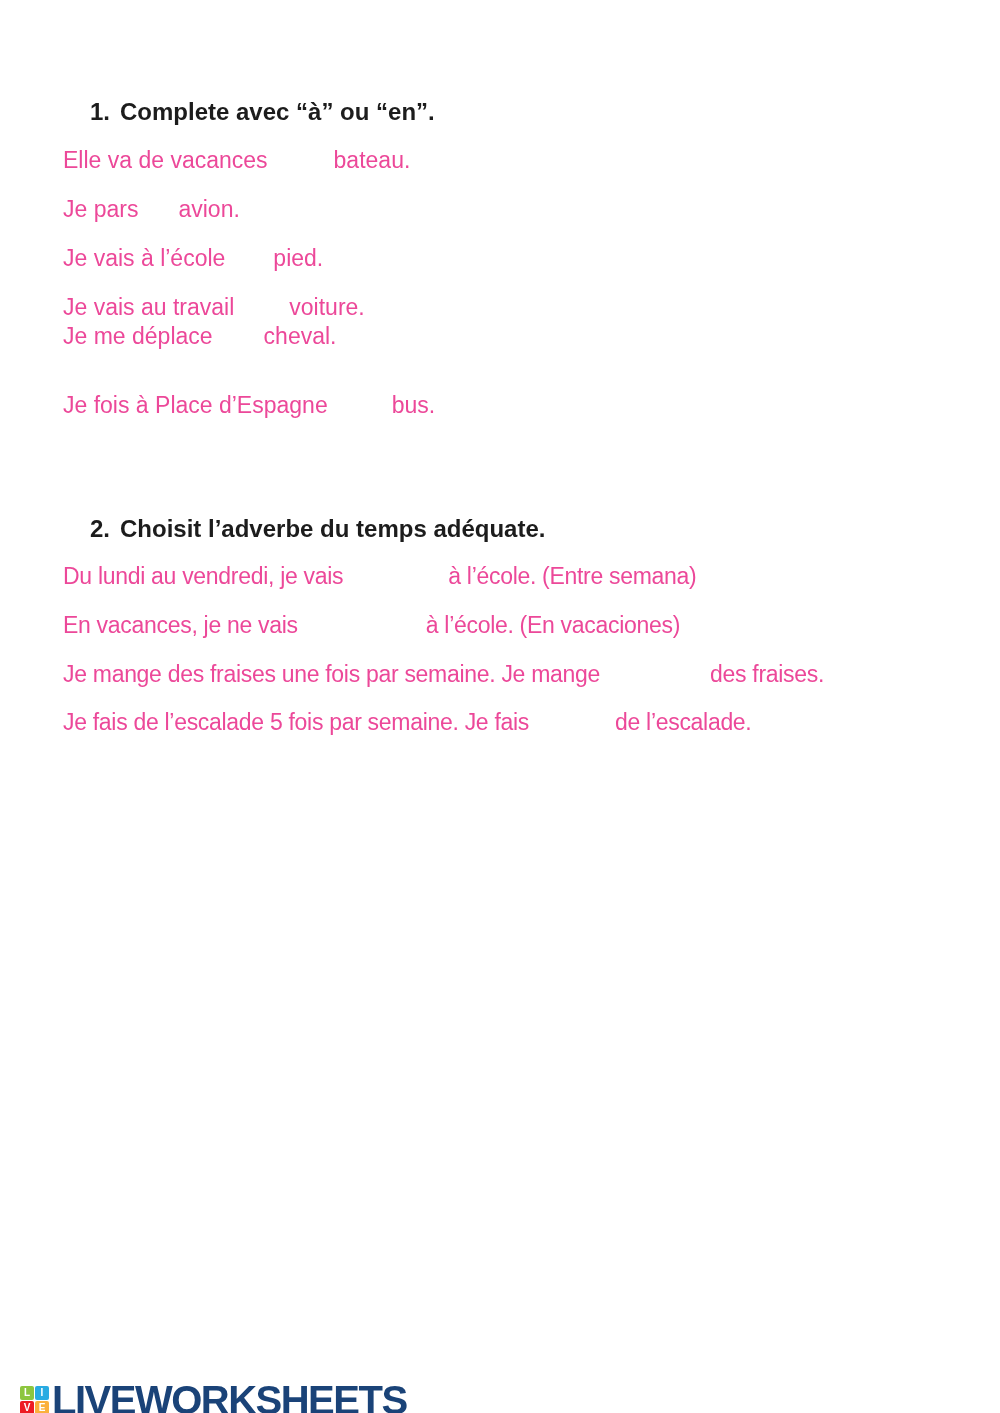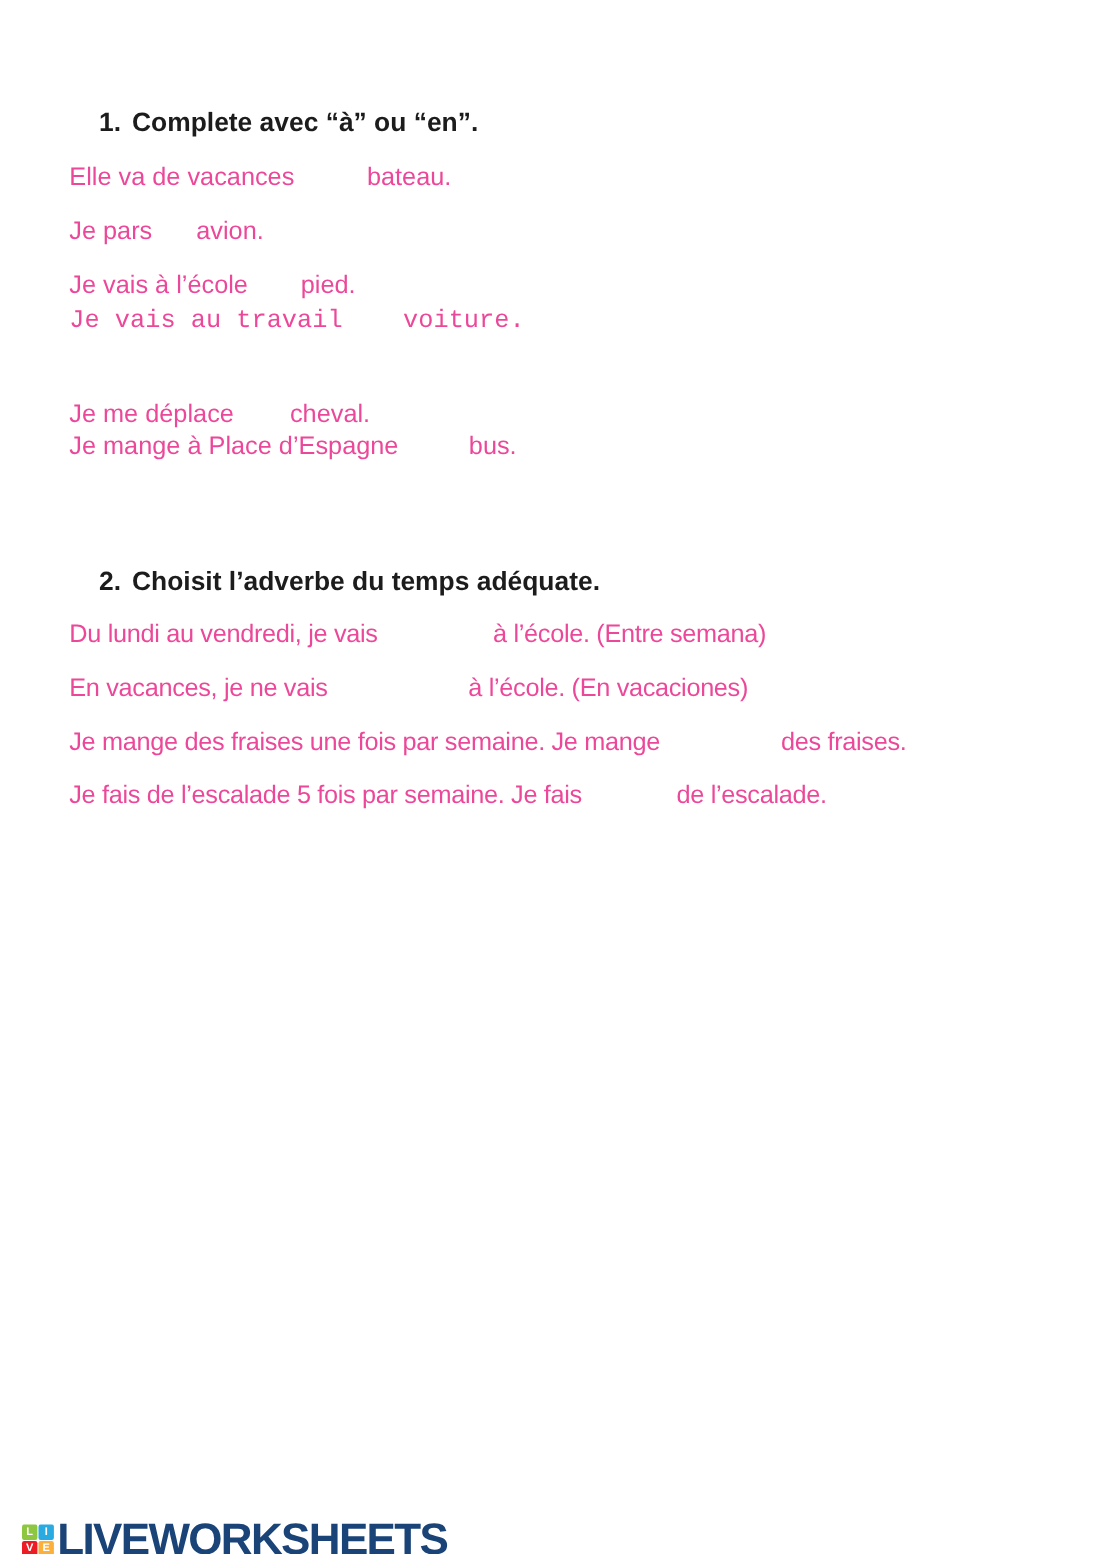--- a/index.html
+++ b/index.html
@@ -78,28 +78,28 @@
 
   <div class="line" style="top:147px;">
     <span>Elle va de vacances</span><span class="gap" style="width:66px;"></span><span>bateau.</span>
   </div>
   <div class="line" style="top:196px;text-align:right;">
     <span>Je pars</span><span class="gap" style="width:40px;"></span><span>avion.</span>
   </div>
   <div class="line" style="top:245px;">
     <span>Je vais à l’école</span><span class="gap" style="width:48px;"></span><span>pied.</span>
   </div>
-  <div class="line" style="top:278px;font-family:Liberation Mono, monospace;">
+  <div class="line" style="top:294px;">
     <span>Je vais au travail</span><span class="gap" style="width:55px;"></span><span>voiture.</span>
   </div>
-  <div class="line" style="top:363px;">
+  <div class="line" style="top:323px;">
     <span>Je me déplace</span><span class="gap" style="width:51px;"></span><span>cheval.</span>
   </div>
   <div class="line" style="top:392px;">
-    <span>Je mange à Place d’Espagne</span><span class="gap" style="width:64px;"></span><span>bus.</span>
+    <span>Je fois à Place d’Espagne</span><span class="gap" style="width:64px;"></span><span>bus.</span>
   </div>
 
   <div class="heading" style="top:515px; left:90px;">
     <span class="num">2.</span><span>Choisit l’adverbe du temps adéquate.</span>
   </div>
 
   <div class="line condensed" style="top:612px;">
     <span>En vacances, je ne vais</span><span class="gap" style="width:128px;"></span><span>à l’école. (En vacaciones)</span>
   </div>
   <div class="line condensed" style="top:563px;">

